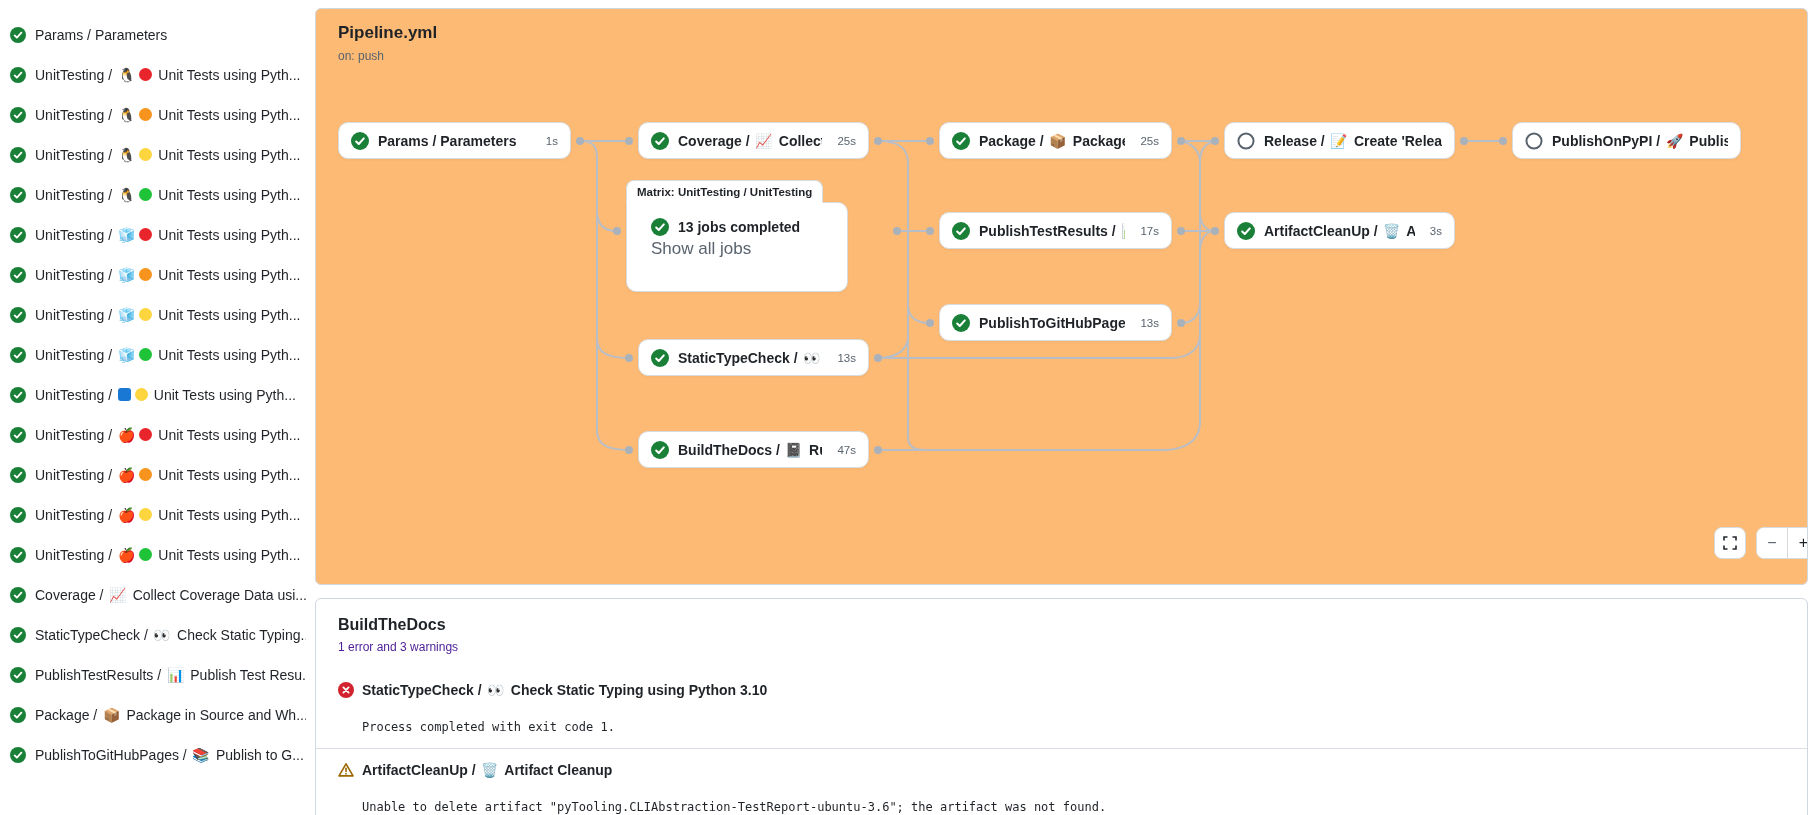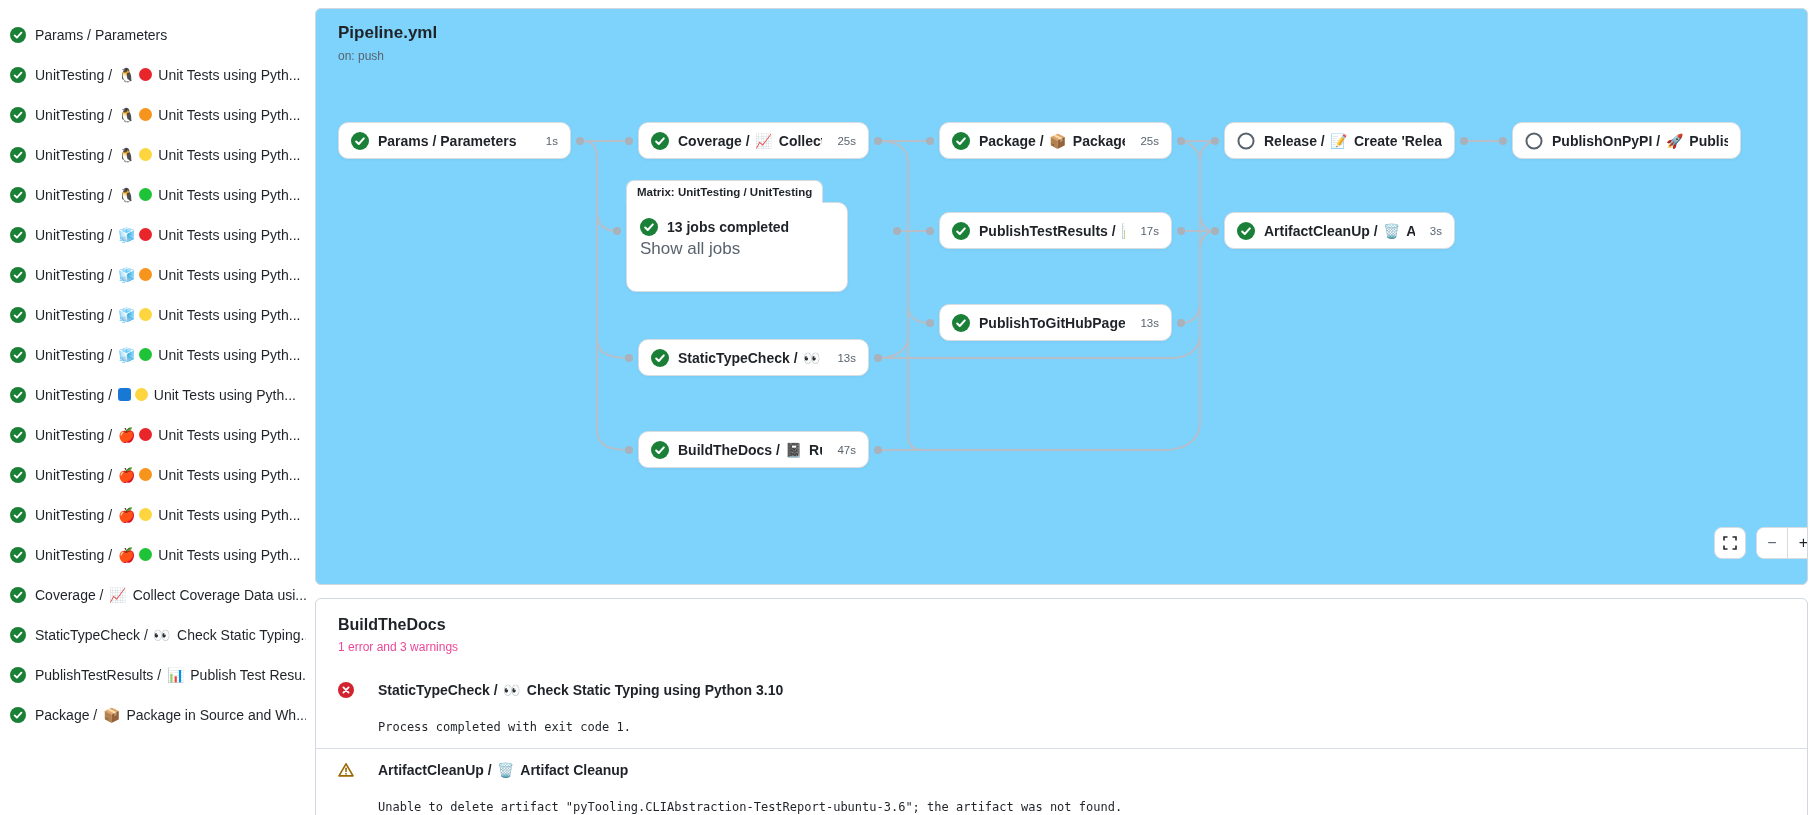--- a/index.html
+++ b/index.html
@@ -12,54 +12,54 @@
     font-size:14px; white-space:nowrap; overflow:hidden; cursor:pointer; }
   .side-row .lbl { overflow:hidden; }
   .icon16 { width:16px; height:16px; flex:none; display:inline-block; }
   .icon18 { width:18px; height:18px; flex:none; display:inline-block; }
   .dot { display:inline-block; width:13px; height:13px; border-radius:50%; vertical-align:-1px; margin:0 2px; }
   .dot.sq { border-radius:3px; }
   .emoji { font-family:"DejaVu Sans",sans-serif; margin:0 2px; }
 
   
   .graph-panel { position:absolute; left:315px; top:8px; width:1493px; height:577px;
-    background:#7dd3fc; border:1px solid #d0d7de; border-radius:6px; overflow:hidden; }
+    background:#fdba74; border:1px solid #d0d7de; border-radius:6px; overflow:hidden; }
   .graph-title { position:absolute; left:22px; top:14px; font-size:17px; font-weight:700; }
   .graph-trigger { position:absolute; left:22px; top:40px; font-size:12px; color:#59636e; }
   svg.edges { position:absolute; left:0; top:0; }
 
   .gnode { position:absolute; height:37px; background:#fff; border:1px solid #d7dce1; border-radius:10px;
     box-shadow:0 1px 3px rgba(31,35,40,.05); display:flex; align-items:center; gap:9px; padding:0 12px;
     font-size:14px; font-weight:600; white-space:nowrap; overflow:hidden; cursor:pointer; }
   .gnode .lbl { overflow:hidden; min-width:0; }
   .gnode .dur { margin-left:auto; padding-left:6px; flex:none; font-size:11.5px; font-weight:400; color:#59636e;text-align:right; }
 
   .matrix { position:absolute; left:310px; top:170px; width:222px; }
   .matrix-tab { display:inline-block; position:relative; top:1px; z-index:2; background:#fff;
     border:1px solid #d7dce1; border-bottom:1px solid #fff; border-radius:8px 8px 0 0;
     padding:5px 10px 4px; font-size:11.5px; font-weight:700; }
   .matrix-body { position:relative; z-index:1; height:90px; background:#fff; border:1px solid #d7dce1;
-    border-radius:0 10px 10px 10px; box-shadow:0 1px 3px rgba(31,35,40,.05); padding:15px 13px 0; }
+    border-radius:0 10px 10px 10px; box-shadow:0 1px 3px rgba(31,35,40,.05); padding:15px 24px 0; }
   .matrix-status { display:flex; align-items:center; gap:9px; font-size:14px; font-weight:600; }
   .matrix-link { margin-top:3px; font-size:17px; color:#59636e; cursor:pointer; }
 
   .ctrl-fs { position:absolute; left:1398px; top:518px; width:32px; height:32px; background:#fff;
     border:1px solid #d7dce1; border-radius:8px; display:flex; align-items:center; justify-content:center; cursor:pointer; }
   .ctrl-zoom { position:absolute; left:1440px; top:518px; width:64px; height:32px; background:#fff;
     border:1px solid #d7dce1; border-radius:8px; display:flex; overflow:hidden; }
   .ctrl-zoom button { width:32px; height:100%; border:none; background:#fff; font-size:16px; color:#1f2328; cursor:pointer; }
   .ctrl-zoom button:first-child { border-right:1px solid #d7dce1; color:#59636e; }
 
   
   .ann-panel { position:absolute; left:315px; top:598px; width:1493px; height:240px;
     background:#fff; border:1px solid #d0d7de; border-radius:6px; overflow:hidden; }
   .ann-header { padding:17px 22px 14px; }
   .ann-title { font-size:16px; font-weight:700; }
-  .ann-summary { margin-top:6px; font-size:12px; color:#ec4899; }
-  .ann-item { display:flex; gap:24px; padding:13px 22px 14px; border-bottom:1px solid #d8dee4; }
+  .ann-summary { margin-top:6px; font-size:12px; color:#4c1d95; }
+  .ann-item { display:flex; gap:8px; padding:13px 22px 14px; border-bottom:1px solid #d8dee4; }
   .ann-item:first-of-type { border-top:1px solid #d8dee4; border-top-color:transparent; }
   .ann-body { min-width:0; }
   .ann-item-title { font-size:14px; font-weight:700; cursor:pointer; }
   .ann-item-msg { margin-top:22px; font-family:"DejaVu Sans Mono","Liberation Mono",monospace;
     font-size:12px; color:#1f2328; }
 </style>
 </head>
 <body>
 
 <aside class="sidebar">
@@ -182,20 +182,27 @@
             <path d="M4.6 8.4 l2.3 2.3 4.5-5" stroke="#fff" stroke-width="1.8" fill="none" stroke-linecap="round" stroke-linejoin="round"></path>
           </svg></span>
         <span class="lbl">PublishTestResults / <span class="emoji">📊</span> Publish Test Resu...</span>
       </div>
       <div class="side-row">
         <span class="icon16"><svg width="100%" height="100%" viewBox="0 0 16 16">
             <circle cx="8" cy="8" r="8" fill="#1a7f37"></circle>
             <path d="M4.6 8.4 l2.3 2.3 4.5-5" stroke="#fff" stroke-width="1.8" fill="none" stroke-linecap="round" stroke-linejoin="round"></path>
           </svg></span>
         <span class="lbl">Package / <span class="emoji">📦</span> Package in Source and Wh...</span>
+      </div>
+      <div class="side-row">
+        <span class="icon16"><svg width="100%" height="100%" viewBox="0 0 16 16">
+            <circle cx="8" cy="8" r="8" fill="#1a7f37"></circle>
+            <path d="M4.6 8.4 l2.3 2.3 4.5-5" stroke="#fff" stroke-width="1.8" fill="none" stroke-linecap="round" stroke-linejoin="round"></path>
+          </svg></span>
+        <span class="lbl">PublishToGitHubPages / <span class="emoji">📚</span> Publish to G...</span>
       </div>
     </div>
 </aside>
 
 <section class="graph-panel">
   <div class="graph-title">Pipeline.yml</div>
   <div class="graph-trigger">on: push</div>
 
   <svg class="edges" width="1493" height="577">
     <g fill="none" stroke="#b7bec8" stroke-width="2" stroke-linecap="round">

